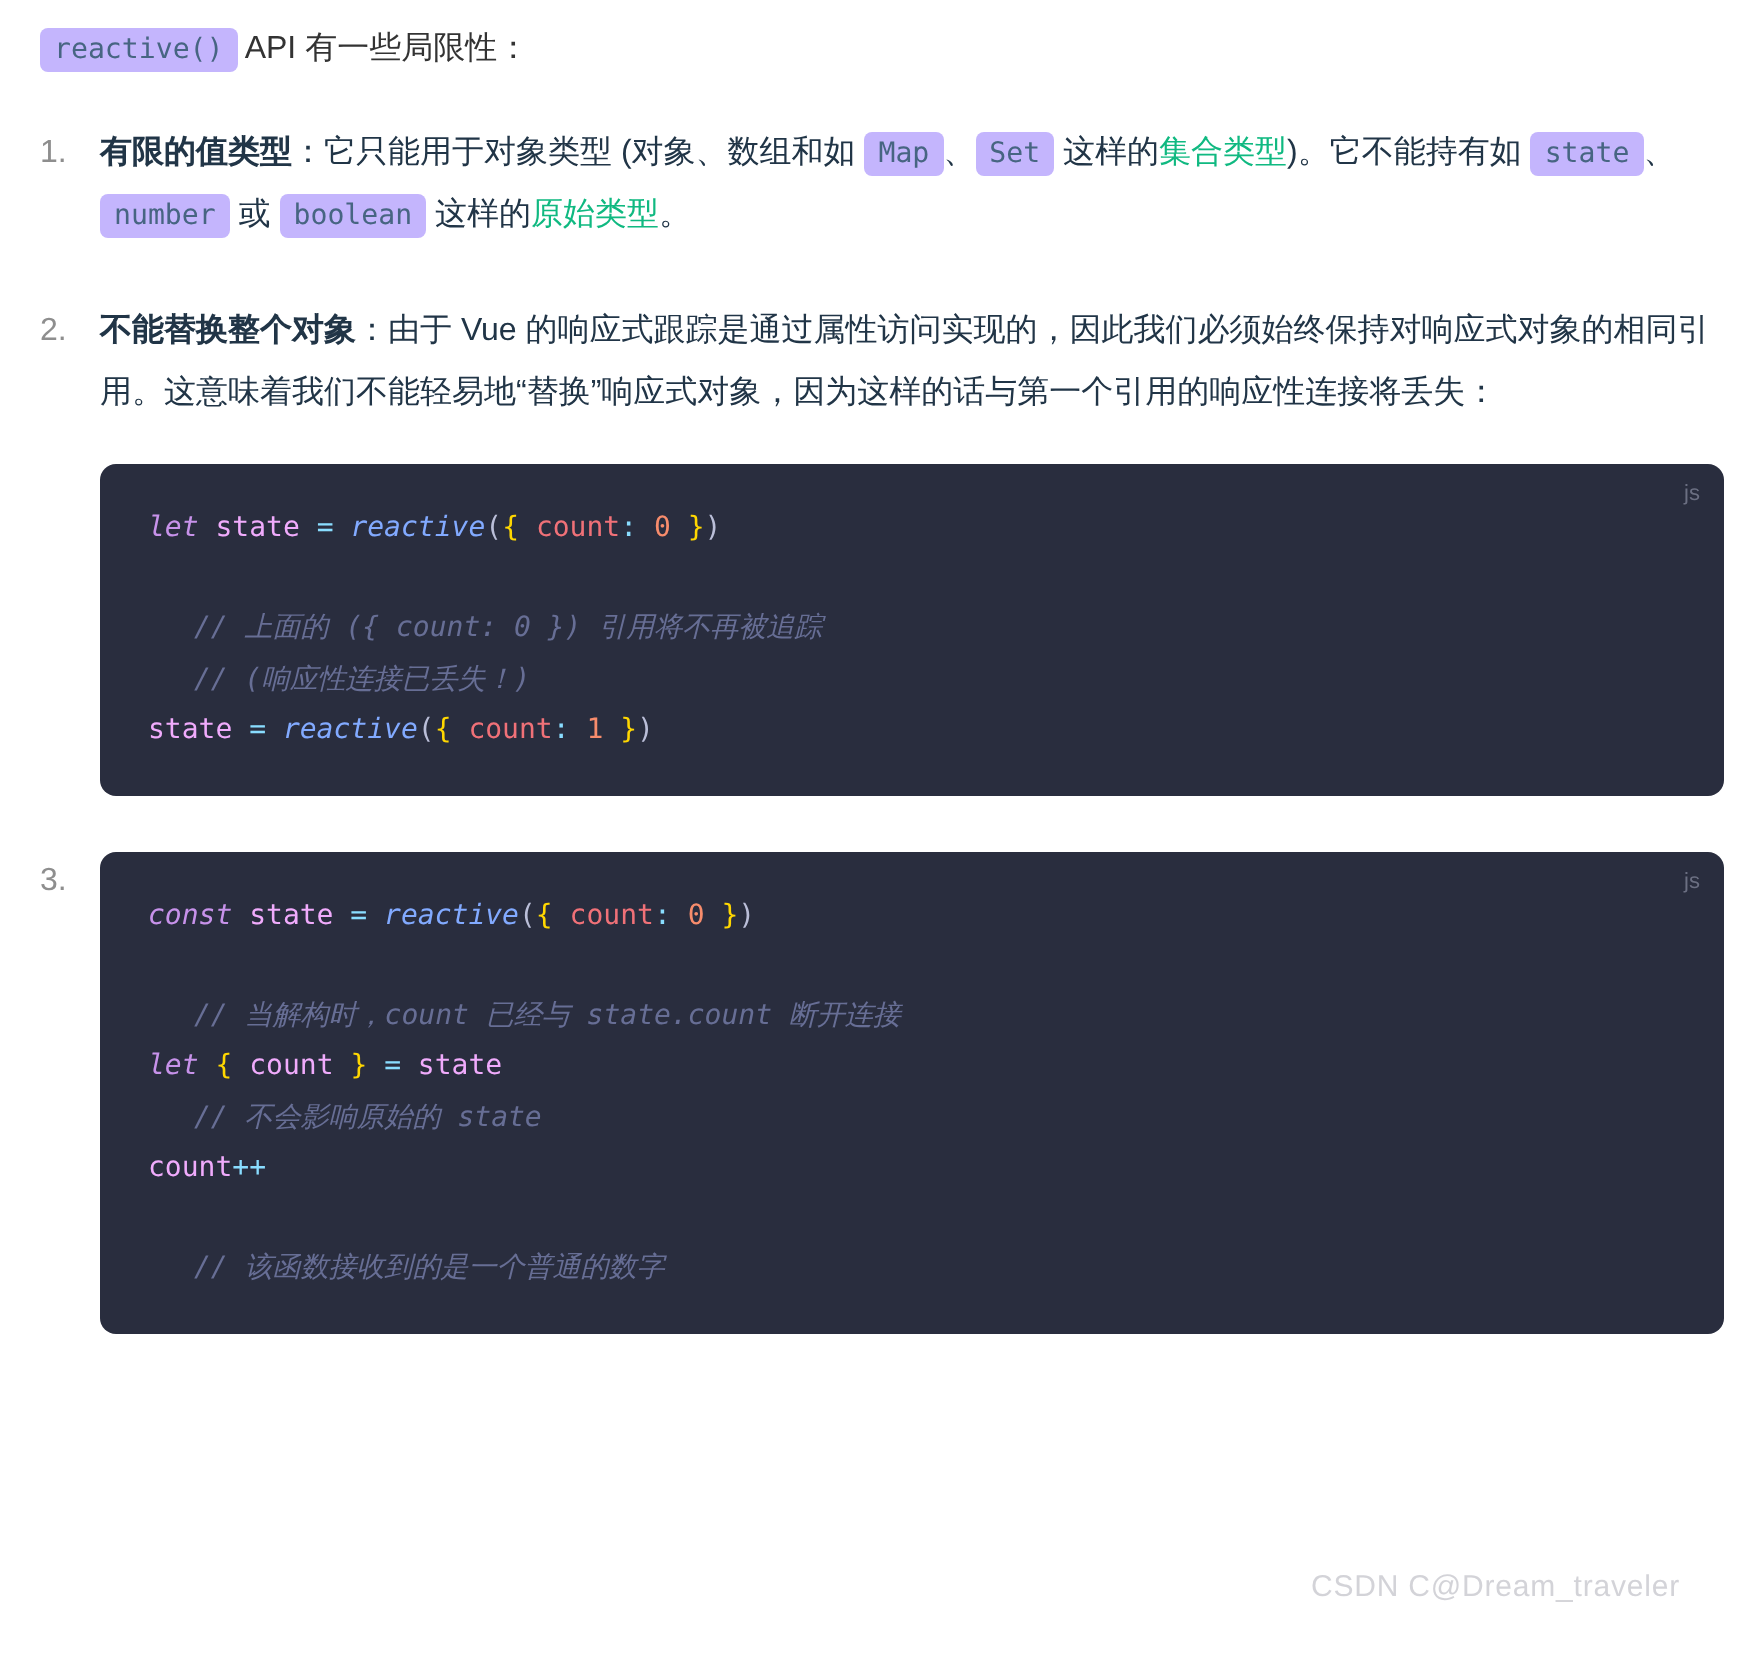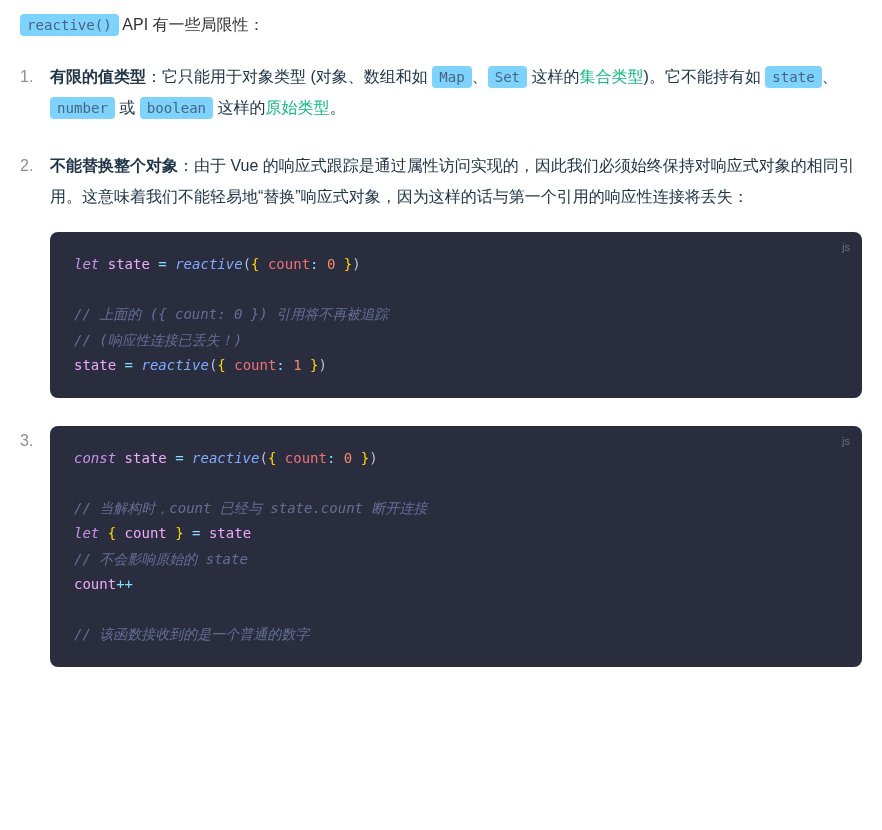--- a/index.html
+++ b/index.html
@@ -15,21 +15,21 @@
       padding: 10px 20px;
       line-height: 1.9;
       font-size: 16px;
     }
     .intro {
       color: #333;
       margin-bottom: 22px;
       padding-left: 0;
     }
     .code-inline {
-      background: #7dd3fc;
+      background: #c4b5fd;
       color: #476582;
       padding: 3px 7px;
       border-radius: 4px;
       font-family: "Menlo", "Consolas", monospace;
       font-size: 0.88em;
     }
     ol {
       list-style: none;
       counter-reset: item;
       padding-left: 0;
@@ -82,21 +82,21 @@
       font-family: -apple-system, sans-serif;
     }
     .tok-kw { color: #c792ea; font-style: italic; }
     .tok-var { color: #f0abfc; }
     .tok-op { color: #89ddff; }
     .tok-fn { color: #82aaff; font-style: italic; }
     .tok-prop { color: #f07178; }
     .tok-num { color: #f78c6c; }
     .tok-p { color: #babed8; }
     .tok-br { color: #ffd700; }
-    .tok-cm { color: #676e95; font-style: italic; }
+    .tok-cm { color: #676e95; font-style: italic; margin-left: 23px; }
     .watermark {
       position: absolute;
       right: 22px;
       bottom: 12px;
       color: rgba(160,160,170,0.46);
       font-size: 15px;
       letter-spacing: 0.4px;
       font-family: sans-serif;
     }
     .page-wrap {
@@ -135,14 +135,15 @@
 
 <span class="tok-cm">// 当解构时，count 已经与 state.count 断开连接</span>
 <span class="tok-kw">let</span><span class="tok-var"> </span><span class="tok-br">{</span><span class="tok-var"> count </span><span class="tok-br">}</span><span class="tok-var"> </span><span class="tok-op">=</span><span class="tok-var"> state</span>
 <span class="tok-cm">// 不会影响原始的 state</span>
 <span class="tok-var">count</span><span class="tok-op">++</span>
 
 <span class="tok-cm">// 该函数接收到的是一个普通的数字</span></div></div>
   </li>
 </ol>
 
+<div class="watermark">CSDN C@Dream_traveler</div>
 
 </div>
 
 </body></html>

